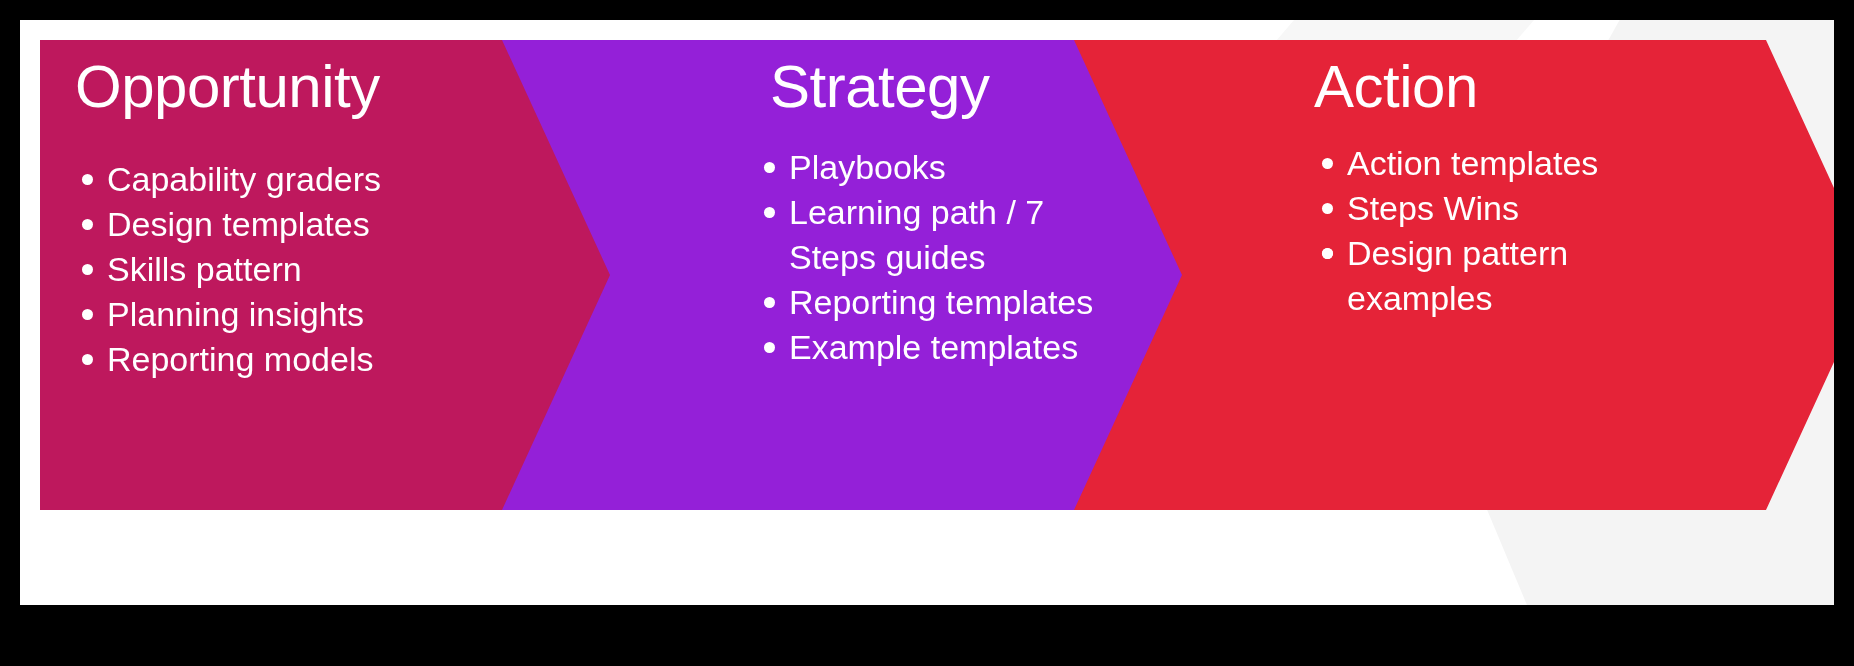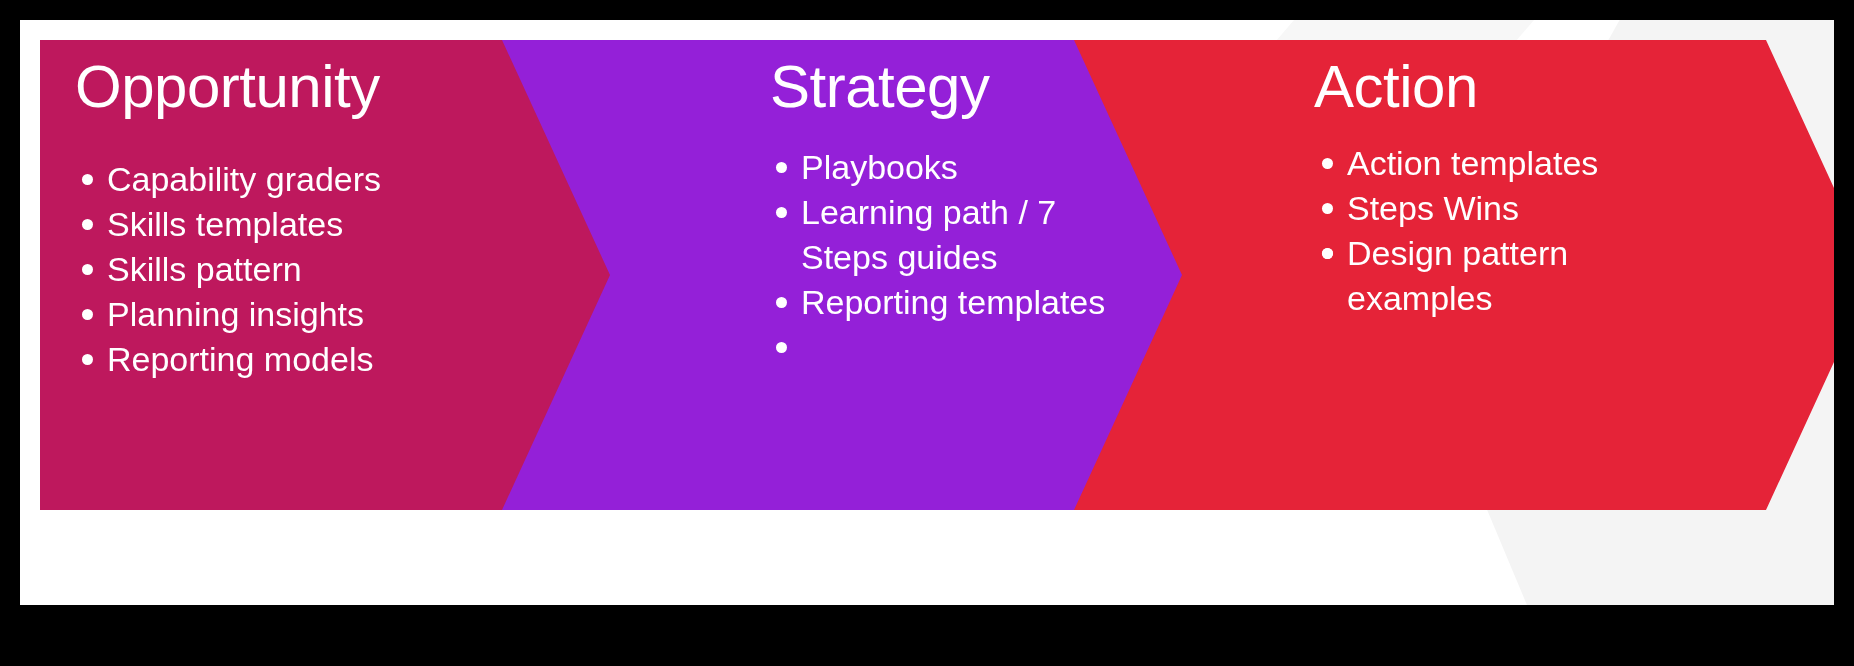--- a/index.html
+++ b/index.html
@@ -131,56 +131,56 @@
     height: 11px;
     border-radius: 50%;
     background: #ffffff;
   }
 
   
   .first .stage-title { left: 35px;  top: 17px; }
   .first .bullet-list { left: 40px;  top: 105px; width: 420px; margin-top: 12px; }
 
   .mid .stage-title   { left: 268px; top: 17px; }
-  .mid .bullet-list   { left: 272px; top: 105px; width: 340px; }
+  .mid .bullet-list   { left: 260px; top: 105px; width: 340px; }
 
   .last .stage-title  { left: 240px; top: 17px; }
   .last .bullet-list  { left: 246px; top: 101px; width: 300px; }
 </style>
 </head>
 <body>
 
 <div id="frame">
   <div id="slide">
 
     <div class="bg-wedge w1"></div>
     <div class="bg-wedge w2"></div>
     <div class="bg-wedge w3"></div>
 
     <div class="chevron first" id="chev-0" style="background: #be185d;">
       <div class="chev-inner">
         <div class="stage-title">Opportunity</div>
         <ul class="bullet-list" id="list-0">
             <li><span class="dot"></span><span>Capability graders</span></li>
-            <li><span class="dot"></span><span>Skills templates</span></li>
+            <li><span class="dot"></span><span>Design templates</span></li>
             <li><span class="dot"></span><span>Skills pattern</span></li>
             <li><span class="dot"></span><span>Planning insights</span></li>
             <li><span class="dot"></span><span>Reporting models</span></li>
           </ul>
       </div>
     </div>
 
     <div class="chevron mid" id="chev-1" style="background: rgb(148, 32, 216);">
       <div class="chev-inner">
         <div class="stage-title">Strategy</div>
         <ul class="bullet-list" id="list-1">
             <li><span class="dot"></span><span>Playbooks</span></li>
             <li><span class="dot"></span><span>Learning path / 7 Steps guides</span></li>
             <li><span class="dot"></span><span>Reporting templates</span></li>
-            <li><span class="dot"></span></li>
+            <li><span class="dot"></span><span>Example templates</span></li>
           </ul>
       </div>
     </div>
 
     <div class="chevron last" id="chev-2" style="background: rgb(229, 35, 56);">
       <div class="chev-inner">
         <div class="stage-title">Action</div>
         <ul class="bullet-list" id="list-2">
             <li><span class="dot"></span><span>Action templates</span></li>
             <li><span class="dot"></span><span>Steps Wins</span></li>

